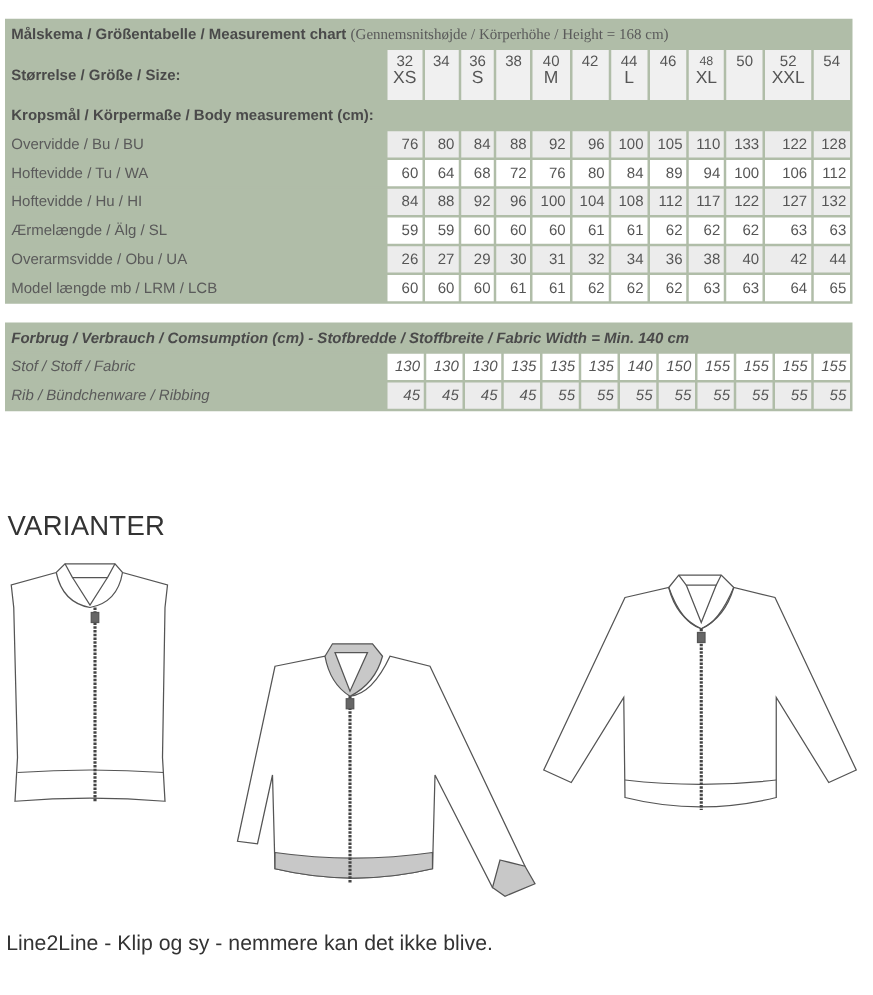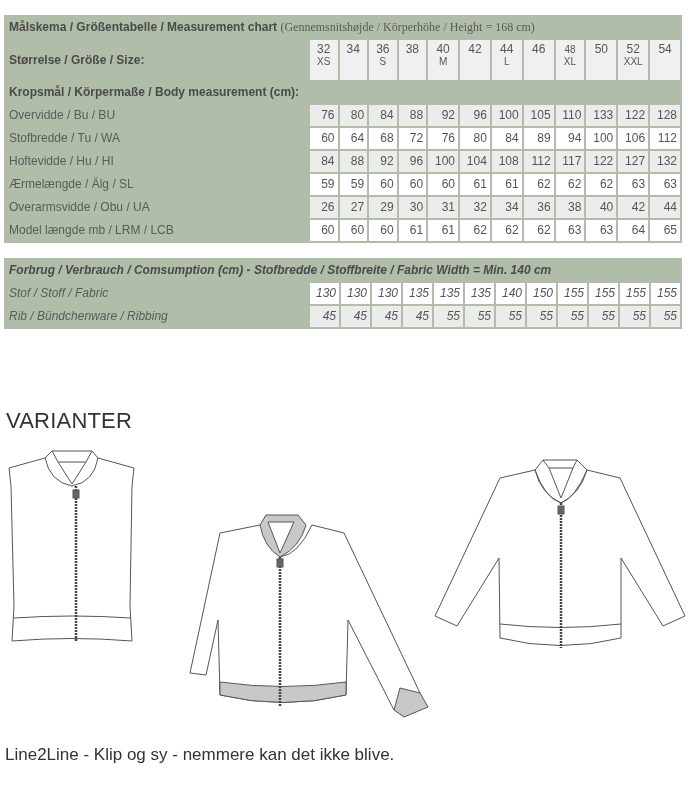--- a/index.html
+++ b/index.html
@@ -6,21 +6,21 @@
   body { width:698px; height:796px; position:relative; overflow:hidden; font-family:"Liberation Sans", sans-serif; color:#555; }
   table.chart { position:absolute; left:4px; border-collapse:separate; border-spacing:2px; background:#b0bda8; font-size:12px; }
   table.chart td { padding:0 3px; height:21px; line-height:21px; white-space:nowrap; }
   table.chart td.lbl { color:#5a5a5a; background:#b0bda8; }
   table.chart td.hdr { font-weight:bold; color:#4a4a4a; background:#b0bda8; }
   table.chart td.hdr .thin { font-weight:normal; color:#5a5a5a;font-family:Liberation Serif, serif; }
   table.chart td.num { text-align:right; color:#555; min-width:18px; }
   table.chart tr.odd td.num { background:#ececec; }
   table.chart tr.even td.num { background:#ffffff; }
   table.chart tr.size td.sz { background:#f0f0f0; text-align:center; vertical-align:top; line-height:12px; padding-top:3px; height:37px; font-size:12px; color:#555;}
-  table.chart tr.size td.sz span { display:block; font-size:10px; line-height:11px; }
+  table.chart tr.size td.sz span { display:block; font-size:14px; line-height:11px; }
   #t1 { top:15px; width:678px; }
   #t2 { top:258px; width:678px;font-style:italic; }
   #t1 td.lbl { width:296px; }
   #t2 td.lbl { width:296px; }
   h2.variants { position:absolute; left:6px; top:408px; margin:0; font-weight:normal; font-size:22px; color:#333; letter-spacing:0.2px; }
   .garment { position:absolute; }
   .footer { position:absolute; left:5px; top:745px; font-size:17px; color:#333; }
 </style>
 </head>
 <body>
@@ -93,21 +93,21 @@
         <td class="num">92</td>
         <td class="num">96</td>
         <td class="num">100</td>
         <td class="num">105</td>
         <td class="num">110</td>
         <td class="num">133</td>
         <td class="num">122</td>
         <td class="num">128</td>
       </tr>
       <tr class="even">
-        <td class="lbl">Stofbredde / Tu / WA</td>
+        <td class="lbl">Hoftevidde / Tu / WA</td>
         <td class="num">60</td>
         <td class="num">64</td>
         <td class="num">68</td>
         <td class="num">72</td>
         <td class="num">76</td>
         <td class="num">80</td>
         <td class="num">84</td>
         <td class="num">89</td>
         <td class="num">94</td>
         <td class="num">100</td>

